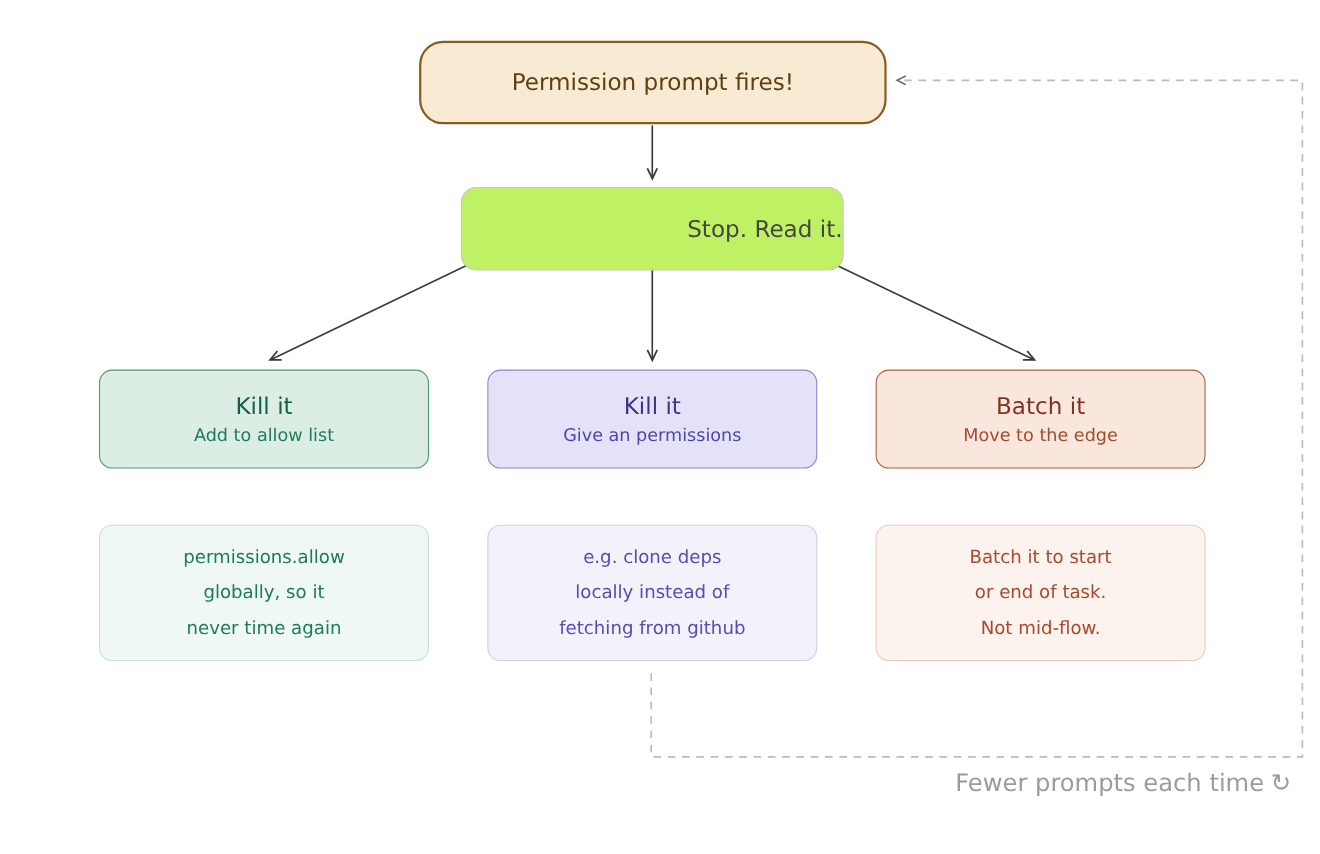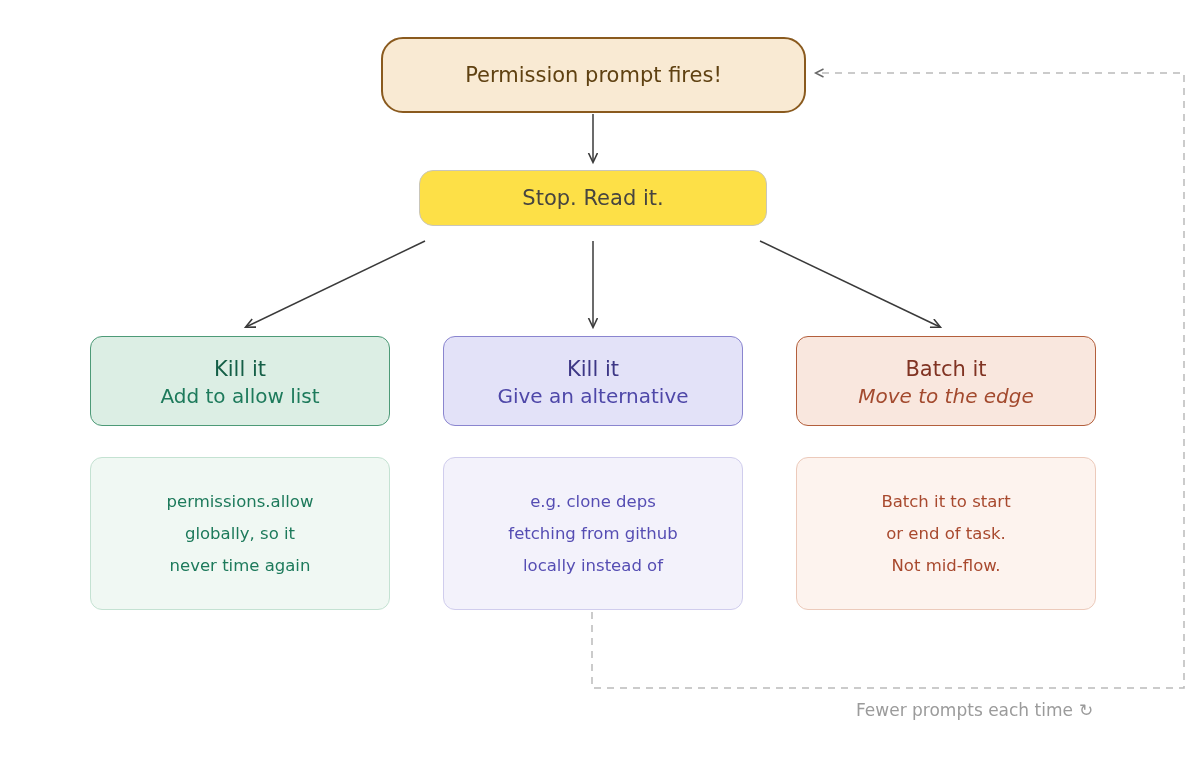--- a/index.html
+++ b/index.html
@@ -29,50 +29,51 @@
   }
   .node-start {
     left: 335px; top: 37px; width: 425px; height: 76px;
     background: #f9ead3;
     border: 2px solid #8a5a1e;
     border-radius: 22px;
     color: #5f4111;
     font-size: 21px;
   }
   .node-gate {
-    left: 373px; top: 170px; width: 348px; height: 56px;
-    background: #fde047;
+    left: 373px; top: 170px; width: 348px; height: 76px;
+    background: #bef264;
     border: 1px solid #c9c6ba;
     border-radius: 14px;
     color: #474540;
     font-size: 21px;
+    align-items: flex-end;
   }
   .branch { top: 336px; width: 300px; height: 90px; border-radius: 12px; }
   .branch .title { font-size: 21px; line-height: 30px; }
-  .branch .subtitle { font-size: 20px; line-height: 24px; }
+  .branch .subtitle { font-size: 16px; line-height: 24px; }
   .branch-allow { left: 44px;  background: #dceee4; border: 1.5px solid #4d9a77; }
   .branch-allow .title { color: #155f47; }
   .branch-allow .subtitle { color: #1d7a5b; }
   .branch-kill  { left: 397px; background: #e3e2f8; border: 1.5px solid #8a85cf; }
   .branch-kill .title { color: #3d3786; }
   .branch-kill .subtitle { color: #4e47a8; }
   .branch-push  { left: 750px; background: #f9e7de; border: 1.5px solid #b35f3c; }
   .branch-push .title { color: #803322; }
-  .branch-push .subtitle { color: #a34a2e; font-style: italic; }
-  .detail { top: 457px; width: 300px; height: 153px; border-radius: 12px; font-size: 16.5px; }
+  .branch-push .subtitle { color: #a34a2e; }
+  .detail { top: 477px; width: 300px; height: 124px; border-radius: 12px; font-size: 16.5px; }
   .detail .line { display: block; line-height: 32px; }
   .detail-allow { left: 44px;  background: #f0f8f3; border: 1px solid #c4e2d2; color: #1d7a5b; }
   .detail-kill  { left: 397px; background: #f3f2fb; border: 1px solid #d0cded; color: #554db3; }
   .detail-push  { left: 750px; background: #fdf3ee; border: 1px solid #eccabb; color: #a8492e; }
   .loop-caption {
     position: absolute;
     left: 810px; top: 700px; width: 330px;
-    text-align: left;
+    text-align: center;
     color: #9b9b9b;
-    font-size: 17px;
+    font-size: 22px;
   }
   .loop-caption .repeat-glyph { margin-left: 6px; }
 </style>
 </head>
 <body>
 
 <div class="canvas">
 
   <svg class="arrows" viewBox="0 0 1200 776" xmlns="http://www.w3.org/2000/svg">
     <defs>
@@ -98,38 +99,38 @@
     <span>Stop. Read it.</span>
   </div>
 
   <div class="node branch branch-allow">
     <span class="title">Kill it</span>
     <span class="subtitle">Add to allow list</span>
   </div>
 
   <div class="node branch branch-kill">
     <span class="title">Kill it</span>
-    <span class="subtitle">Give an alternative</span>
+    <span class="subtitle">Give an permissions</span>
   </div>
 
   <div class="node branch branch-push">
     <span class="title">Batch it</span>
     <span class="subtitle">Move to the edge</span>
   </div>
 
   <div class="node detail detail-allow">
     <span class="line">permissions.allow</span>
     <span class="line">globally, so it</span>
     <span class="line">never time again</span>
   </div>
 
   <div class="node detail detail-kill">
     <span class="line">e.g. clone deps</span>
+    <span class="line">locally instead of</span>
     <span class="line">fetching from github</span>
-    <span class="line">locally instead of</span>
   </div>
 
   <div class="node detail detail-push">
     <span class="line">Batch it to start</span>
     <span class="line">or end of task.</span>
     <span class="line">Not mid-flow.</span>
   </div>
 
   <div class="loop-caption">
     <span>Fewer prompts each time</span><span class="repeat-glyph">↻</span>

